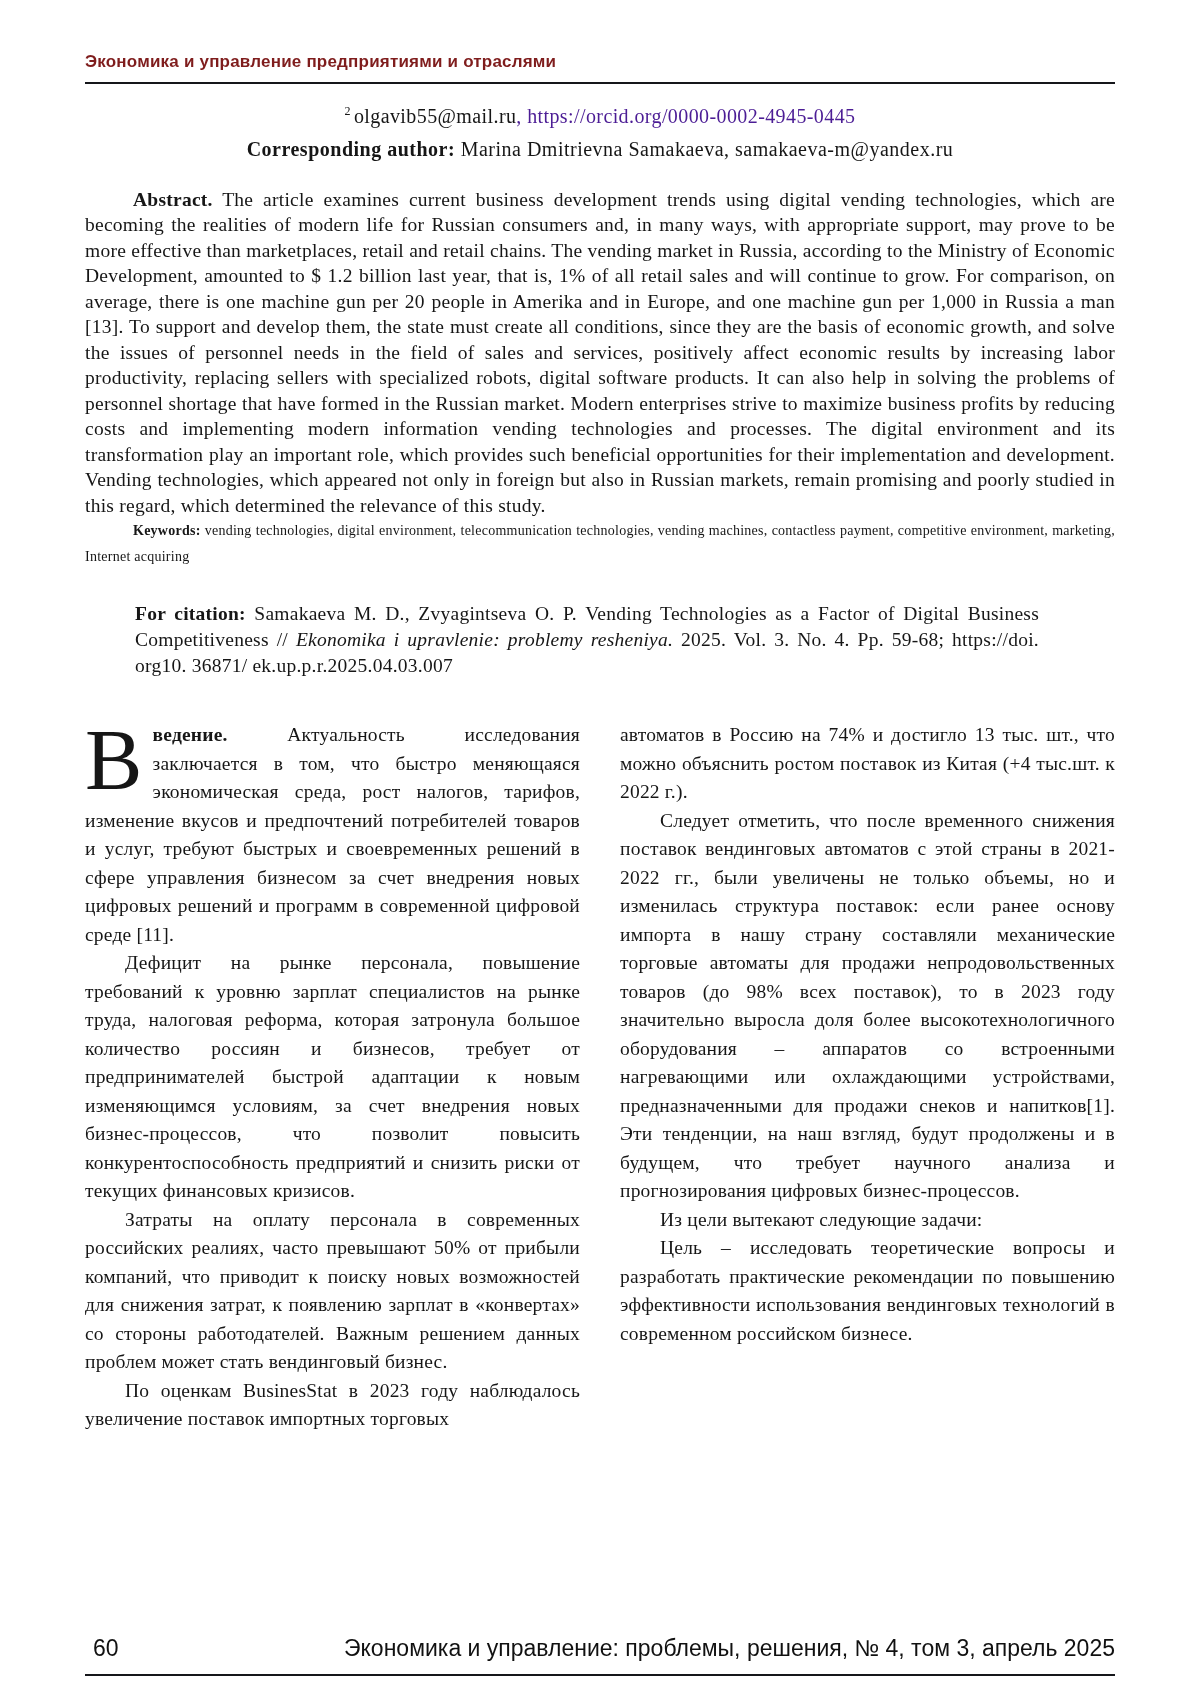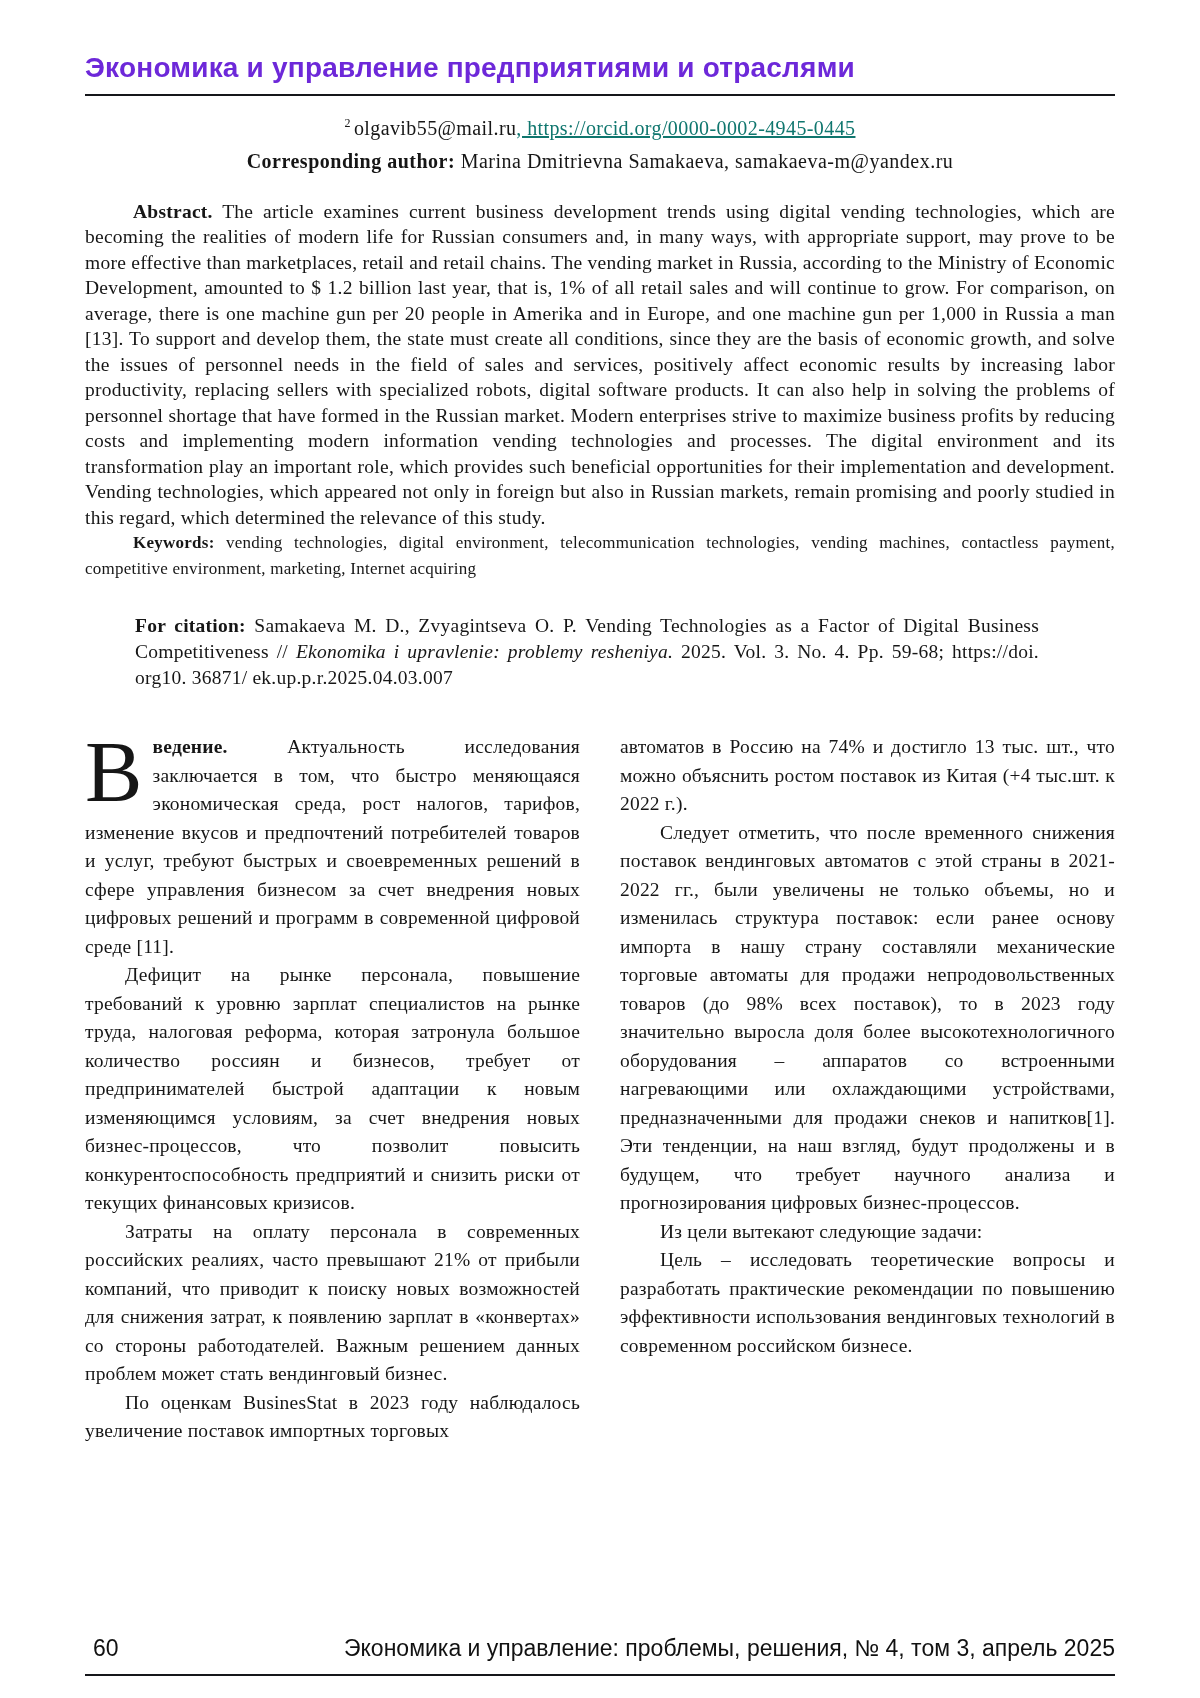--- a/index.html
+++ b/index.html
@@ -11,45 +11,44 @@
     font-family: "Liberation Serif", serif;
     color: #161616;
     overflow: hidden;
   }
   .page { padding: 52px 85px 0 85px; }
 
   
   .header-title {
     font-family: "Liberation Sans", sans-serif;
     font-weight: 700;
-    font-size: 28px;
+    font-size: 17px;
     letter-spacing: 0.2px;
-    color: #6d28d9;
+    color: #7f1d1d;
   }
   .rule {
     border: none;
     border-top: 2.2px solid #15161a;
     margin-top: 10px;
   }
 
   
   .contact-line {
     text-align: center;
     font-size: 20px;
     margin-top: 20px;
     letter-spacing: 0.4px;
   }
   .contact-line sup {
     font-size: 12px;
     vertical-align: super;
     margin-right: 3px;
   }
   .orcid-link {
-    text-decoration: underline;
-    color: #0f766e;
+    color: #4c1d95;
     cursor: pointer;
   }
 
   
   .corresponding {
     text-align: center;
     font-size: 20px;
     margin-top: 10px;
     letter-spacing: 0.5px;
   }
@@ -59,21 +58,21 @@
   
   .abstract {
     margin-top: 26px;
     font-size: 19.5px;
     line-height: 25.5px;
     text-align: justify;
     text-indent: 48px;
     letter-spacing: 0.25px;
   }
   .keywords {
-    font-size: 17px;
+    font-size: 14px;
     line-height: 25.5px;
     text-align: justify;
     text-indent: 48px;
     letter-spacing: 0.25px;
   }
 
   
   .citation {
     margin: 32px 76px 0 50px;
     font-size: 19.5px;
@@ -155,21 +154,21 @@
     <span class="bold">For citation:</span><span> Samakaeva M. D., Zvyagintseva O. P. Vending Technologies as a Factor of Digital Business Competitiveness // </span><span class="italic">Ekonomika i upravlenie: problemy resheniya.</span><span> 2025. Vol. 3. No. 4. Pp. 59-68; https://doi. org10. 36871/ ek.up.p.r.2025.04.03.007</span>
   </p>
 
   <div class="columns">
 
     <div class="column">
       <p>
         <span class="dropcap">В</span><span class="bold">ведение.</span><span> Актуальность исследования заключается в том, что быстро меняющаяся экономическая среда, рост налогов, тарифов, изменение вкусов и предпочтений потребителей товаров и услуг, требуют быстрых и своевременных решений в сфере управления бизнесом за счет внедрения новых цифровых решений и программ в современной цифровой среде [11].</span>
       </p>
       <p class="indent"><span>Дефицит на рынке персонала, повышение требований к уровню зарплат специалистов на рынке труда, налоговая реформа, которая затронула большое количество россиян и бизнесов, требует от предпринимателей быстрой адаптации к новым изменяющимся условиям, за счет внедрения новых бизнес-процессов, что позволит повысить конкурентоспособность предприятий и снизить риски от текущих финансовых кризисов.</span></p>
-      <p class="indent"><span>Затраты на оплату персонала в современных российских реалиях, часто превышают 21% от прибыли компаний, что приводит к поиску новых возможностей для снижения затрат, к появлению зарплат в «конвертах» со стороны работодателей. Важным решением данных проблем может стать вендинговый бизнес.</span></p>
+      <p class="indent"><span>Затраты на оплату персонала в современных российских реалиях, часто превышают 50% от прибыли компаний, что приводит к поиску новых возможностей для снижения затрат, к появлению зарплат в «конвертах» со стороны работодателей. Важным решением данных проблем может стать вендинговый бизнес.</span></p>
       <p class="indent"><span>По оценкам BusinesStat в 2023 году наблюдалось увеличение поставок импортных торговых</span></p>
     </div>
 
     <div class="column">
       <p><span>автоматов в Россию на 74% и достигло 13 тыс. шт., что можно объяснить ростом поставок из Китая (+4 тыс.шт. к 2022 г.).</span></p>
       <p class="indent"><span>Следует отметить, что после временного снижения поставок вендинговых автоматов с этой страны в 2021-2022 гг., были увеличены не только объемы, но и изменилась структура поставок: если ранее основу импорта в нашу страну составляли механические торговые автоматы для продажи непродовольственных товаров (до 98% всех поставок), то в 2023 году значительно выросла доля более высокотехнологичного оборудования – аппаратов со встроенными нагревающими или охлаждающими устройствами, предназначенными для продажи снеков и напитков[1]. Эти тенденции, на наш взгляд, будут продолжены и в будущем, что требует научного анализа и прогнозирования цифровых бизнес-процессов.</span></p>
       <p class="indent"><span>Из цели вытекают следующие задачи:</span></p>
       <p class="indent"><span>Цель – исследовать теоретические вопросы и разработать практические рекомендации по повышению эффективности использования вендинговых технологий в современном российском бизнесе.</span></p>
     </div>
 

